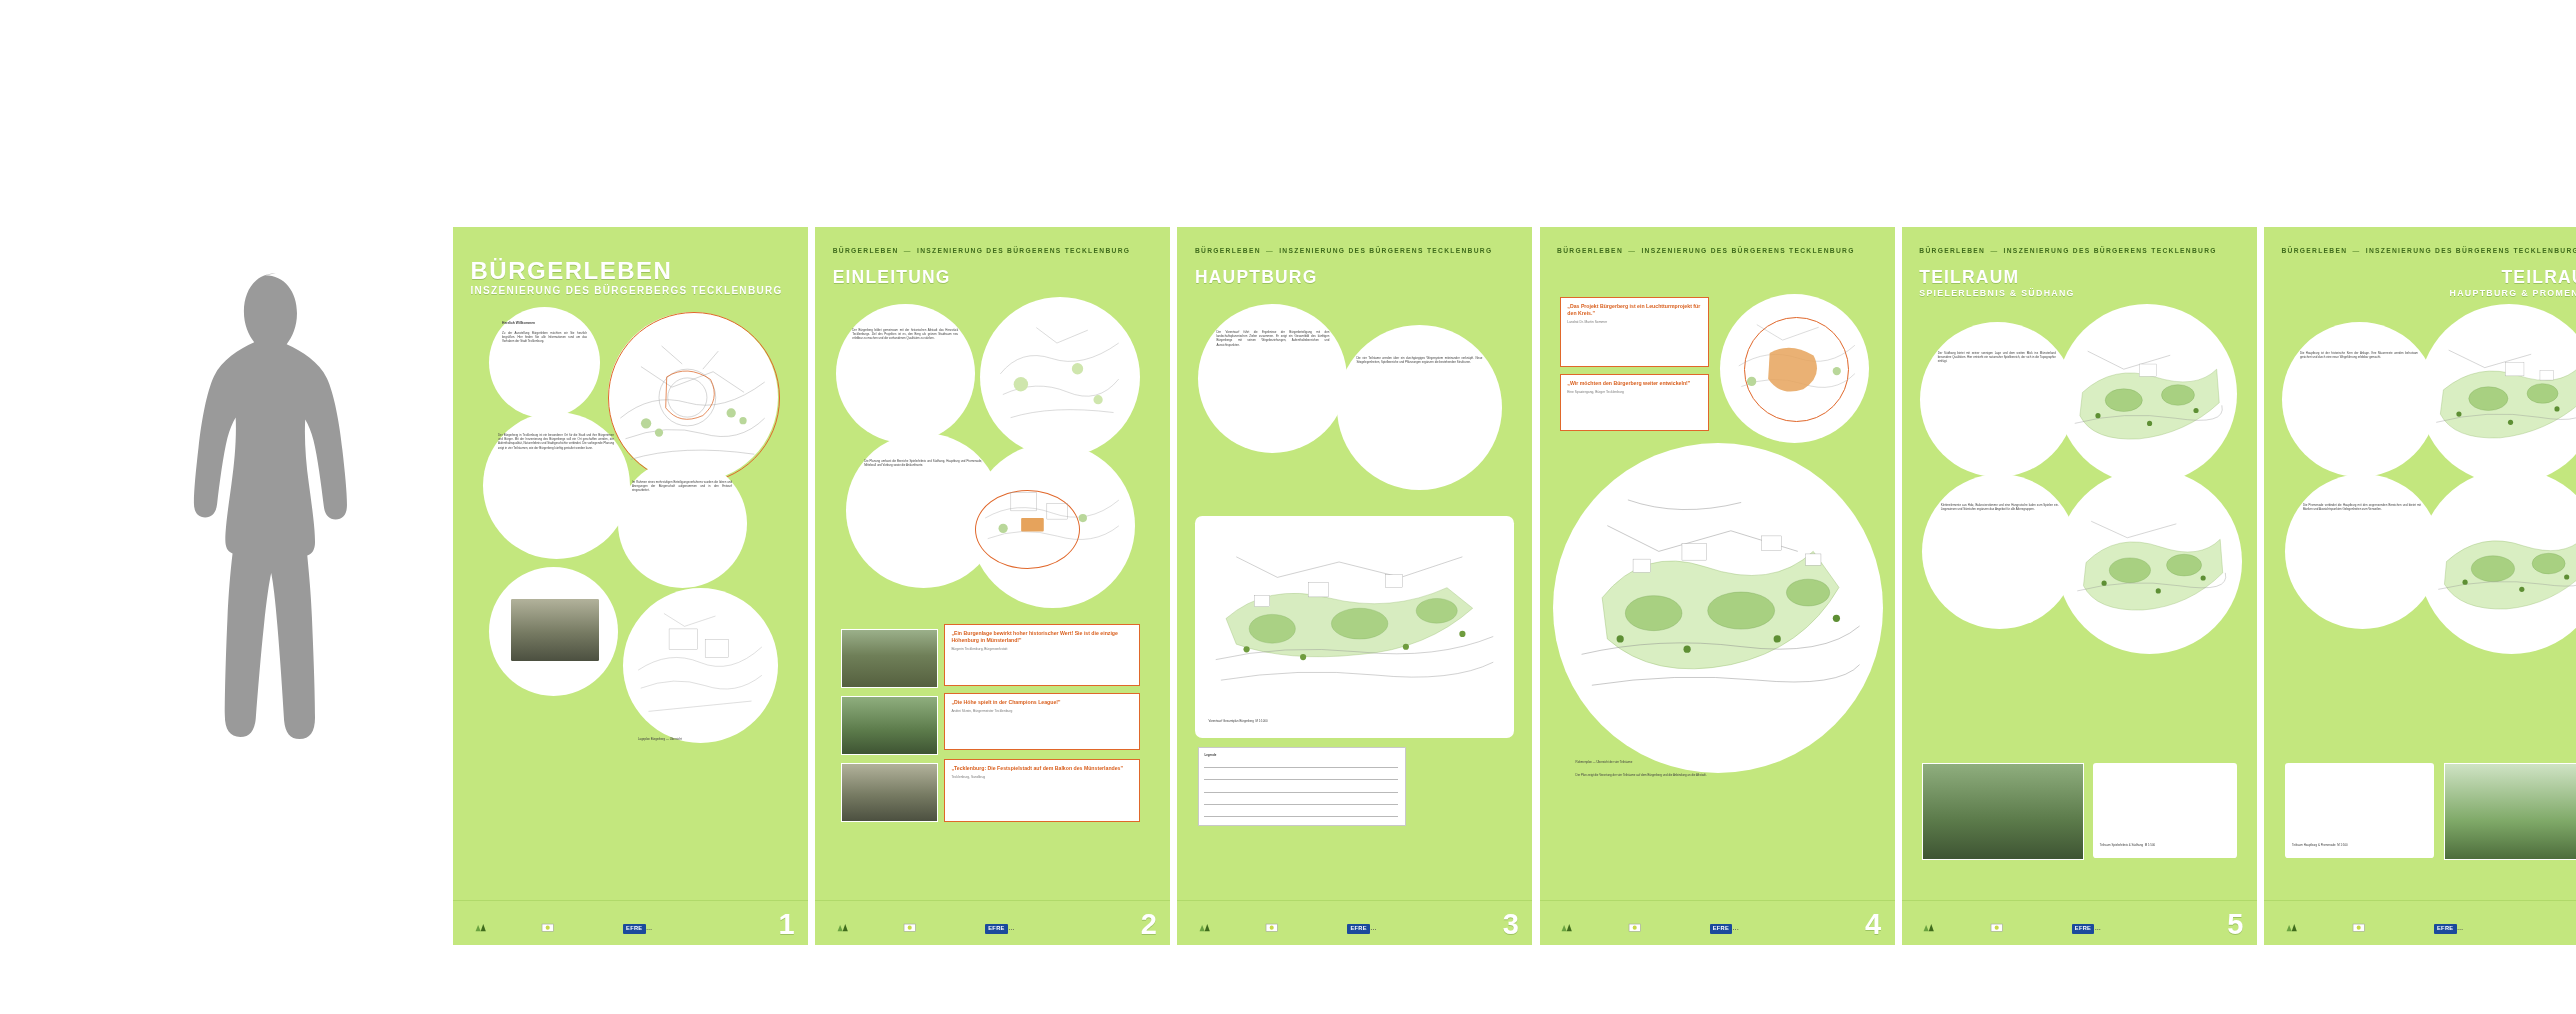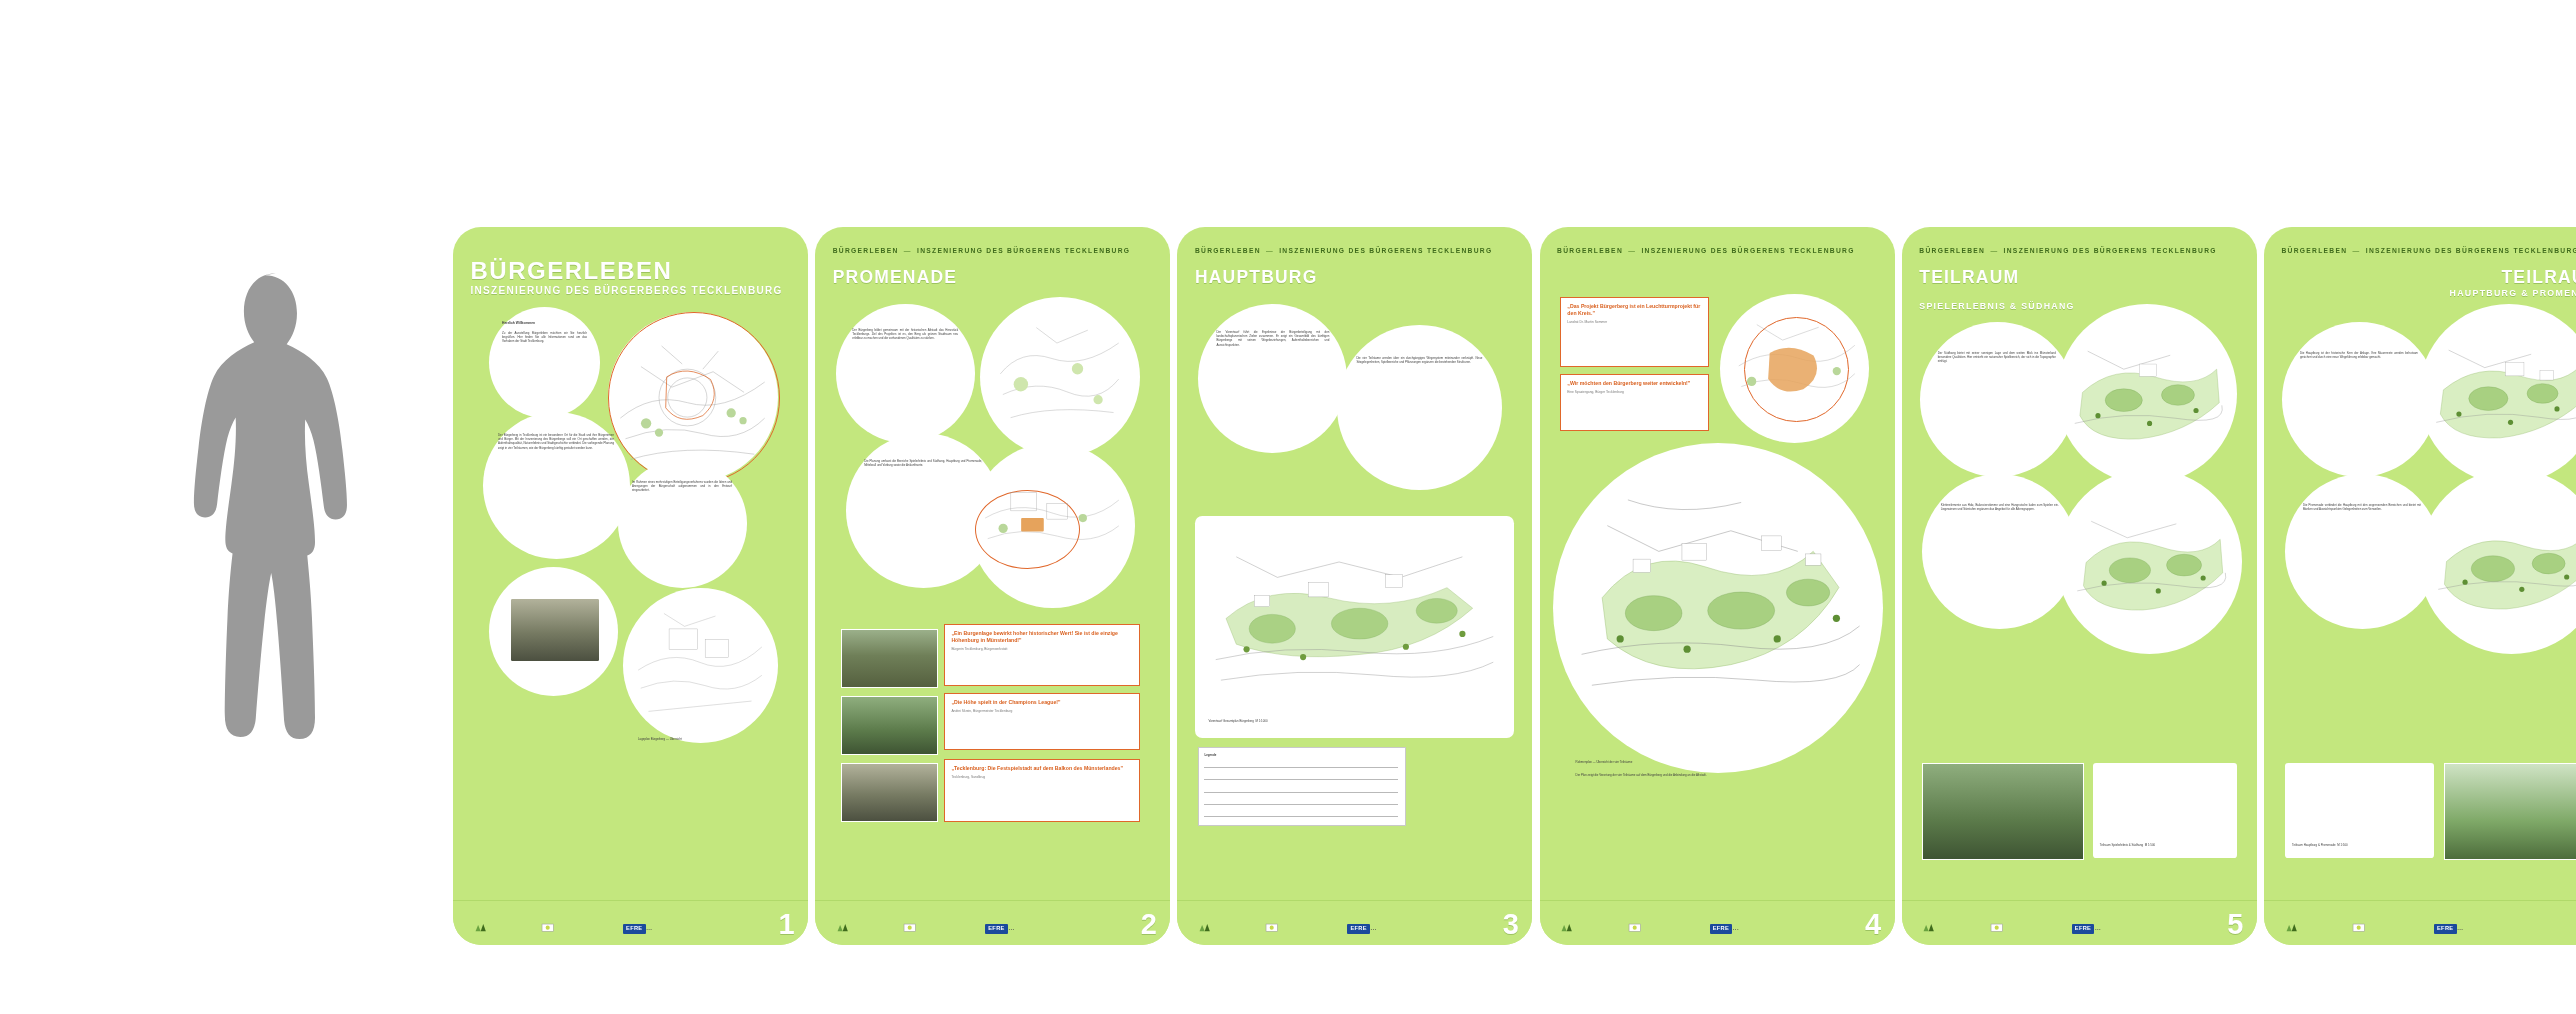--- a/index.html
+++ b/index.html
@@ -38,21 +38,20 @@
     gap: 7.2px;
   }
 
   .panel {
     position: relative;
     width: 355px;
     height: 718px;
     background: #c3e77e;
     box-sizing: border-box;
     overflow: hidden;
-    border-radius: 28px;
   }
 
   .panel-header {
     position: absolute;
     top: 19.6px;
     left: 17.5px;
     right: 17.5px;
     font-size: 6.7px;
     letter-spacing: 1.3px;
     color: #3f6b1c;
@@ -275,21 +274,21 @@
         <span class="badge">EFRE</span>
         <span>• • •</span>
       </div>
       <div class="panel-number">1</div>
     </div>
 
     <div class="panel">
       <div class="panel-header">
         <span>BÜRGERLEBEN</span><span class="sep">—</span><span>INSZENIERUNG DES BÜRGERENS TECKLENBURG</span>
       </div>
-      <div class="panel-title">PROMENADE</div>
+      <div class="panel-title">EINLEITUNG</div>
 
       <div class="white-blob blob-circle" style="left:20.6px;top:77px;width:139px;height:139px;"></div>
       <div class="col-text mini" style="left:37px;top:101px;width:106px;">Der Bürgerberg bildet gemeinsam mit der historischen Altstadt das Herzstück Tecklenburgs. Ziel des Projektes ist es, den Berg als grünen Stadtraum neu erlebbar zu machen und die vorhandenen Qualitäten zu stärken.</div>
 
       <div class="white-blob blob-circle" style="left:165px;top:70px;width:160px;height:160px;"></div>
       <svg class="sketch-lines" style="left:175px;top:80px;width:139px;height:139px;" viewBox="0 0 270 270">
         <g stroke="#9a9a9a" stroke-width="0.7" fill="none">
           <path d="M20 130 Q60 80 120 100 T250 70"></path>
           <path d="M25 170 Q90 140 150 165 T250 140"></path>
           <path d="M40 215 Q120 190 240 205"></path>
@@ -511,21 +510,21 @@
         <span>• • •</span>
       </div>
       <div class="panel-number">4</div>
     </div>
 
     <div class="panel">
       <div class="panel-header">
         <span>BÜRGERLEBEN</span><span class="sep">—</span><span>INSZENIERUNG DES BÜRGERENS TECKLENBURG</span>
       </div>
       <div class="panel-title">TEILRAUM</div>
-      <div class="panel-title sub" style="top:74px;">SPIELERLEBNIS &amp; SÜDHANG</div>
+      <div class="panel-title sub" style="top:61px;">SPIELERLEBNIS &amp; SÜDHANG</div>
 
       <div class="white-blob blob-circle" style="left:18px;top:95px;width:155px;height:155px;"></div>
       <div class="col-text mini" style="left:36px;top:124px;width:118px;">Der Südhang bietet mit seiner sonnigen Lage und dem weiten Blick ins Münsterland besondere Qualitäten. Hier entsteht ein naturnaher Spielbereich, der sich in die Topographie einfügt.</div>
 
       <div class="white-blob blob-circle" style="left:20.6px;top:247px;width:155px;height:155px;"></div>
       <div class="col-text mini" style="left:39px;top:276px;width:118px;">Kletterelemente aus Holz, Balancierstämme und eine Hangrutsche laden zum Spielen ein. Liegewiesen und Sitzstufen ergänzen das Angebot für alle Altersgruppen.</div>
 
       <div class="white-blob blob-circle" style="left:155px;top:77px;width:180px;height:180px;"></div>
       <svg class="sketch-lines" style="left:165px;top:88px;width:160px;height:160px;" viewBox="0 0 310 310">
         <g fill="#d9eec2" stroke="#9fc27a" stroke-width="0.8">

